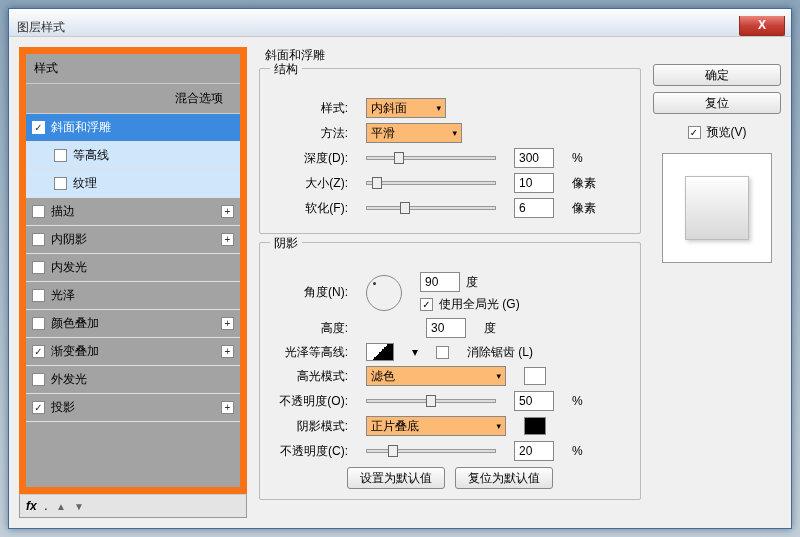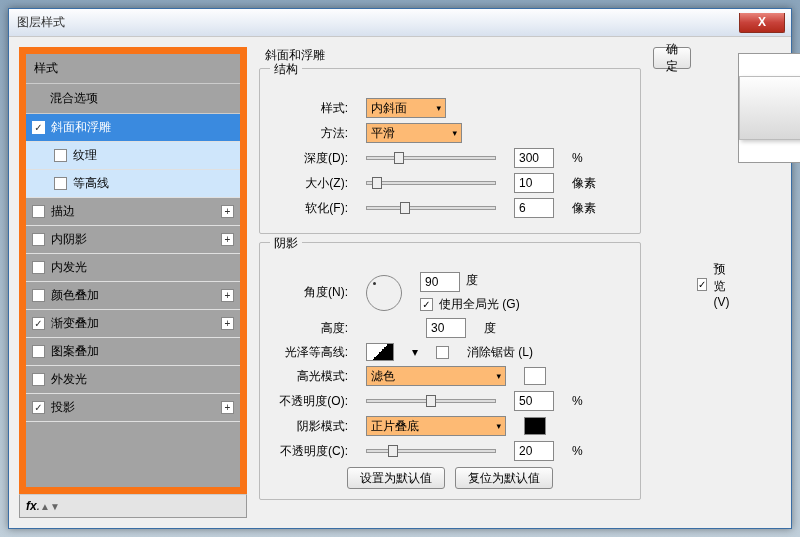--- a/index.html
+++ b/index.html
@@ -1,32 +1,32 @@
 <!DOCTYPE html>
 <html><head>
 <meta charset="utf-8">
 <style>
 * { box-sizing: border-box; font-family: "Microsoft YaHei", SimSun, sans-serif; font-size: 12px; }
 body { margin: 0; background: linear-gradient(to bottom, #8ba5bc 0%, #c0cfda 100%); padding: 8px; }
 .dialog { width: 784px; height: 521px; background: #f0f0f0; border: 1px solid #3a6ea5; box-shadow: 0 0 8px rgba(0,0,0,0.4); }
-.titlebar { height: 28px; background: linear-gradient(to bottom, #fdfdfe 0%, #ebf0f7 50%, #d8e1ee 100%); display: flex; align-items: center; padding-left: 8px; border-bottom: 1px solid #c8c8c8; }
+.titlebar { height: 28px; background: linear-gradient(to bottom, #fdfdfe 0%, #ebf0f7 50%, #d8e1ee 100%); display: flex; align-items: flex-end; padding-left: 8px; border-bottom: 1px solid #c8c8c8; }
 .titlebar-text { flex: 1; color: #333; }
 .close-btn { width: 46px; height: 20px; background: linear-gradient(to bottom, #e9847b 0%, #c8423a 50%, #b22a1b 100%); color: #fff; text-align: center; line-height: 18px; border: 1px solid #8a2d1f; border-top: none; border-radius: 0 0 2px 2px; margin-right: 6px; font-weight: bold; }
 .body { display: flex; padding: 10px; gap: 8px; height: calc(100% - 28px); }
 .left-col { width: 228px; display: flex; flex-direction: column; }
 .style-list { flex: 1; background: #a3a3a3; border: 7px solid #f97316; overflow: hidden; }
 .style-header { padding: 6px 8px; border-bottom: 1px solid #ccc; }
-.style-sub { padding: 6px 24px; border-bottom: 1px solid #ccc; }
+.style-sub { padding: 6px 17px; border-bottom: 1px solid #ccc; text-align: right; }
 .style-row { display: flex; align-items: center; padding: 5px 6px; border-bottom: 1px solid #e0e0e0; }
 .style-row.selected { background: #3a8adf; color: #fff; }
 .style-row.sub { padding-left: 28px; background: #cfe6fb; }
 .style-row .chk { width: 13px; height: 13px; border: 1px solid #888; background: #fff; margin-right: 6px; display: inline-flex; align-items: center; justify-content: center; font-size: 10px; color: #333; }
 .style-row.selected .chk { border-color: #fff; }
 .style-row .plus { margin-left: auto; width: 13px; height: 13px; border: 1px solid #888; background: #fff; text-align: center; line-height: 11px; font-size: 10px; color: #333; }
-.footer-bar { height: 24px; background: #e4e4e4; border: 1px solid #999; border-top: 1px solid #ccc; display: flex; align-items: center; padding: 0 6px; gap: 0; font-style: italic;}
+.footer-bar { height: 24px; background: #e4e4e4; border: 1px solid #999; border-top: 1px solid #ccc; display: flex; align-items: center; padding: 0 6px; gap: 8px; font-style: italic;}
 .footer-bar .fx { font-style: italic; font-weight: bold; }
 .arrow { font-size: 10px; color: #666; }
 .center-col { flex: 1; padding: 0 4px; }
 .section-title { margin: 0 0 4px 6px; }
 .groupbox { border: 1px solid #bbb; border-radius: 2px; padding: 24px 10px 10px; margin-bottom: 8px; position: relative; }
 .groupbox > .legend { position: absolute; top: -8px; left: 10px; background: #f0f0f0; padding: 0 4px; }
 .frow { display: flex; align-items: center; margin: 5px 0; gap: 18px; }
 .flabel { width: 78px; text-align: right; }
 .select { height: 20px; border: 1px solid #888; background: #fdba74; padding: 0 4px; display: flex; align-items: center; min-width: 70px; }
 .select .caret { margin-left: auto; font-size: 9px; }
@@ -35,21 +35,21 @@
 .num { width: 40px; height: 20px; border: 1px solid #888; background: #fff; text-align: left; padding: 2px 4px; }
 .radio { width: 12px; height: 12px; border: 1px solid #666; border-radius: 50%; display: inline-flex; align-items: center; justify-content: center; }
 .radio.on::after { content: ""; width: 6px; height: 6px; background: #333; border-radius: 50%; }
 .checkbox { width: 13px; height: 13px; border: 1px solid #888; background: #fff; display: inline-flex; align-items: center; justify-content: center; font-size: 10px; }
 .angle-ring { width: 36px; height: 36px; border: 1px solid #888; border-radius: 50%; position: relative; }
 .angle-ring::after { content:""; position:absolute; width:3px; height:3px; background:#333; border-radius:50%; left:6px; top:6px; }
 .swatch { width: 28px; height: 18px; border: 1px solid #888; background: linear-gradient(135deg, #fff 50%, #000 50%); }
 .color-box { width: 22px; height: 18px; border: 1px solid #888; background: #fff; }
 .color-box.black { background: #000; }
 .btn { height: 22px; border: 1px solid #888; background: linear-gradient(#fdfdfd,#e3e3e3); padding: 0 12px; border-radius: 3px; display: inline-flex; align-items: center; justify-content: center; }
-.right-col { width: 128px; display: flex; flex-direction: row; gap: 6px; align-items: stretch; }
+.right-col { width: 128px; display: flex; flex-direction: column; gap: 6px; align-items: stretch; margin-top: 17px; }
 .right-col .btn { width: 100%; }
 .preview-box { width: 110px; height: 110px; border: 1px solid #999; background: #fff; margin: 6px auto 0; display: flex; align-items: center; justify-content: center; }
 .preview-swatch { width: 64px; height: 64px; background: linear-gradient(#fefefe,#d8d8d8); border: 1px solid #bbb; box-shadow: 2px 2px 4px rgba(0,0,0,0.2); }
 .btn-row { display:flex; gap:10px; justify-content:center; margin-top:6px;text-align:right;}
 </style>
 </head>
 <body>
 
 <div class="dialog">
   <div class="titlebar">
@@ -61,53 +61,53 @@
       <div class="style-list">
         <div class="style-header">样式</div>
         <div class="style-sub">混合选项</div>
         <div id="style-items">
             <div class="style-row selected">
               <span class="chk">✓</span>
               <span>斜面和浮雕</span>
             </div>
             <div class="style-row sub">
               <span class="chk"></span>
+              <span>等高线</span>
+            </div>
+            <div class="style-row sub">
+              <span class="chk"></span>
               <span>纹理</span>
             </div>
-            <div class="style-row sub">
-              <span class="chk"></span>
-              <span>等高线</span>
-            </div>
             <div class="style-row">
               <span class="chk"></span>
               <span>描边</span>
               <span class="plus">+</span>
             </div>
             <div class="style-row">
               <span class="chk"></span>
               <span>内阴影</span>
               <span class="plus">+</span>
             </div>
             <div class="style-row">
               <span class="chk"></span>
               <span>内发光</span>
+            </div>
+            <div class="style-row">
+              <span class="chk"></span>
+              <span>光泽</span>
             </div>
             <div class="style-row">
               <span class="chk"></span>
               <span>颜色叠加</span>
               <span class="plus">+</span>
             </div>
             <div class="style-row">
               <span class="chk">✓</span>
               <span>渐变叠加</span>
               <span class="plus">+</span>
-            </div>
-            <div class="style-row">
-              <span class="chk"></span>
-              <span>图案叠加</span>
             </div>
             <div class="style-row">
               <span class="chk"></span>
               <span>外发光</span>
             </div>
             <div class="style-row">
               <span class="chk">✓</span>
               <span>投影</span>
               <span class="plus">+</span>
             </div>
@@ -164,21 +164,21 @@
           <span>像素</span>
         </div>
       </div>
 
       <div class="groupbox">
         <span class="legend">阴影</span>
         <div class="frow">
           <span class="flabel">角度(N):</span>
           <div class="angle-ring"></div>
           <div style="display:flex;flex-direction:column;gap:4px">
-            <div style="display:flex;align-items:flex-start;gap:6px">
+            <div style="display:flex;align-items:center;gap:6px">
               <input class="num" value="90" style="">
               <span>度</span>
             </div>
             <div style="display:flex;align-items:center;gap:6px">
               <span class="checkbox">✓</span>
               <span>使用全局光 (G)</span>
             </div>
           </div>
         </div>
         <div class="frow">
@@ -228,20 +228,21 @@
         </div>
         <div class="btn-row">
           <div class="btn">设置为默认值</div>
           <div class="btn">复位为默认值</div>
         </div>
       </div>
     </div>
 
     <div class="right-col">
       <div class="btn">确定</div>
+      <div class="btn">复位</div>
       <div style="display:flex;align-items:center;gap:6px;justify-content:center;margin-top:4px">
         <span class="checkbox">✓</span>
         <span>预览(V)</span>
       </div>
       <div class="preview-box">
         <div class="preview-swatch"></div>
       </div>
     </div>
   </div>
 </div>

